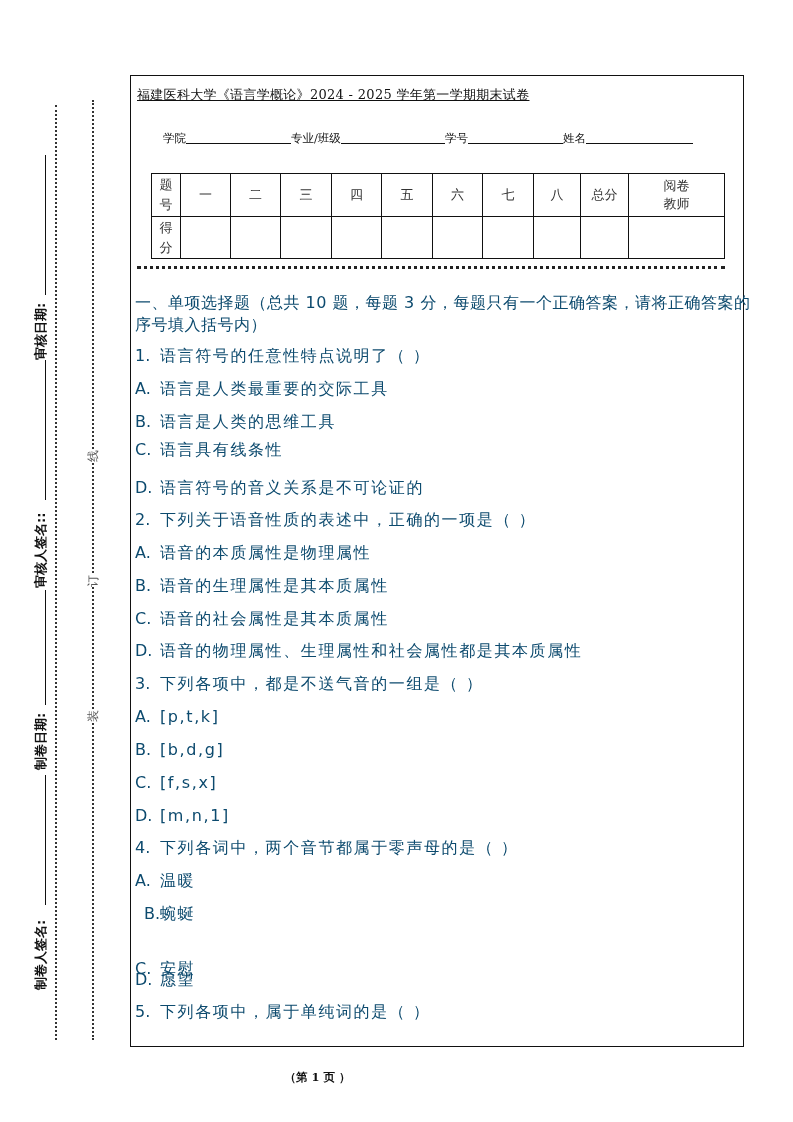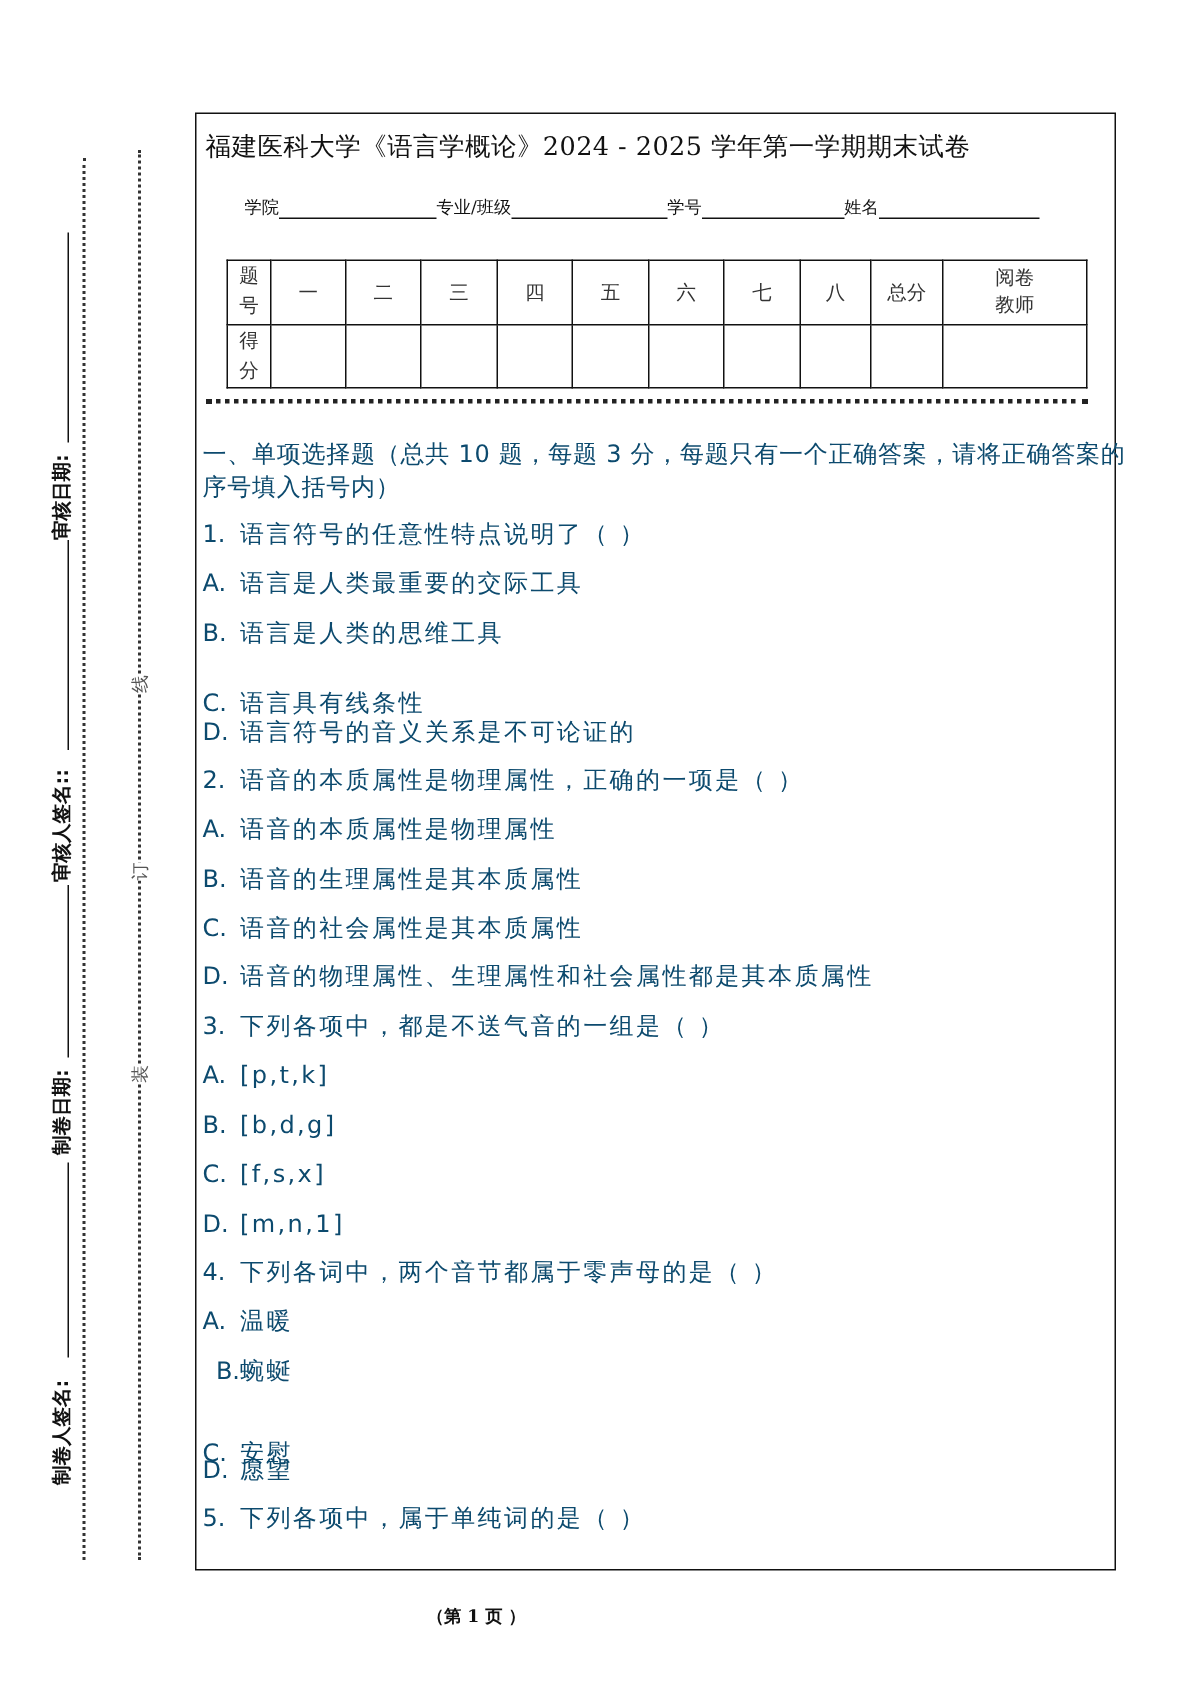--- a/index.html
+++ b/index.html
@@ -7,24 +7,24 @@
          font-family:"DejaVu Serif", serif; color:#111; }
   .vdots { position:absolute; width:0; border-left:2px dotted #333; }
   .vsolid { position:absolute; width:0; border-left:1px solid #111; }
   .vlabel { position:absolute; transform-origin:left top; transform:rotate(-90deg);
             font-family:"DejaVu Sans", sans-serif; font-weight:bold; font-size:13px;
             white-space:nowrap; color:#111; }
   .binding { position:absolute; font-size:12px; color:#555; background:#fff;
              transform:rotate(-90deg); line-height:12px; }
   .frame { position:absolute; left:130px; top:75px; width:614px; height:972px;
            border:1px solid #111; box-sizing:border-box; }
-  .title { position:absolute; left:137px; top:86px; width:606px; font-size:17px;
-           white-space:nowrap; letter-spacing:0.3px; }
+  .title { position:absolute; left:137px; top:86px; width:606px; font-size:13px;
+           white-space:nowrap; letter-spacing:0.3px;text-decoration:underline; }
   .info { position:absolute; top:131px; left:163px; font-size:11.5px; display:flex;
-          align-items:flex-end; white-space:nowrap; }
+          white-space:nowrap; }
   .info .blank { display:inline-block; border-bottom:1px solid #111; height:12px; }
   table.score { position:absolute; left:151px; top:173px; border-collapse:collapse;
                 font-size:13px; color:#333; }
   table.score td { border:1px solid #111; text-align:center; padding:0; }
   .sep { position:absolute; left:137px; top:266px; width:588px; height:0;
          border-top:3px dotted #222; }
   .q { position:absolute; left:135px; font-size:16px; white-space:nowrap;
        font-family:"DejaVu Sans", sans-serif; color:#0c4a6e; letter-spacing:1.6px; }
   .q .num { display:inline-block; width:25px; letter-spacing:0; }
   .footer { position:absolute; left:0; width:635px; top:1070px; text-align:center;
@@ -108,25 +108,25 @@
 <div class="sep"></div>
 
 <div class="q" style="top:293px; letter-spacing:0.5px;">一、单项选择题（总共 10 题，每题 3 分，每题只有一个正确答案，请将正确答案的</div>
 <div class="q" style="top:315px; letter-spacing:0.5px;">序号填入括号内）</div>
 
 <div class="q" style="top:346px;">
   <span class="num">1.</span><span>语言符号的任意性特点说明了（   ）</span>
 </div>
 <div class="q" style="top:379px;"><span class="num">A.</span><span>语言是人类最重要的交际工具</span></div>
 <div class="q" style="top:412px;"><span class="num">B.</span><span>语言是人类的思维工具</span></div>
-<div class="q" style="top:459px;"><span class="num">C.</span><span>语言具有线条性</span></div>
+<div class="q" style="top:440px;"><span class="num">C.</span><span>语言具有线条性</span></div>
 <div class="q" style="top:478px;"><span class="num">D.</span><span>语言符号的音义关系是不可论证的</span></div>
 
 <div class="q" style="top:510px;">
-  <span class="num">2.</span><span>语音的本质属性是物理属性，正确的一项是（   ）</span>
+  <span class="num">2.</span><span>下列关于语音性质的表述中，正确的一项是（   ）</span>
 </div>
 <div class="q" style="top:543px;"><span class="num">A.</span><span>语音的本质属性是物理属性</span></div>
 <div class="q" style="top:576px;"><span class="num">B.</span><span>语音的生理属性是其本质属性</span></div>
 <div class="q" style="top:609px;"><span class="num">C.</span><span>语音的社会属性是其本质属性</span></div>
 <div class="q" style="top:641px;"><span class="num">D.</span><span>语音的物理属性、生理属性和社会属性都是其本质属性</span></div>
 
 <div class="q" style="top:674px;">
   <span class="num">3.</span><span>下列各项中，都是不送气音的一组是（   ）</span>
 </div>
 <div class="q" style="top:707px;"><span class="num">A.</span><span>[p,t,k]</span></div>

